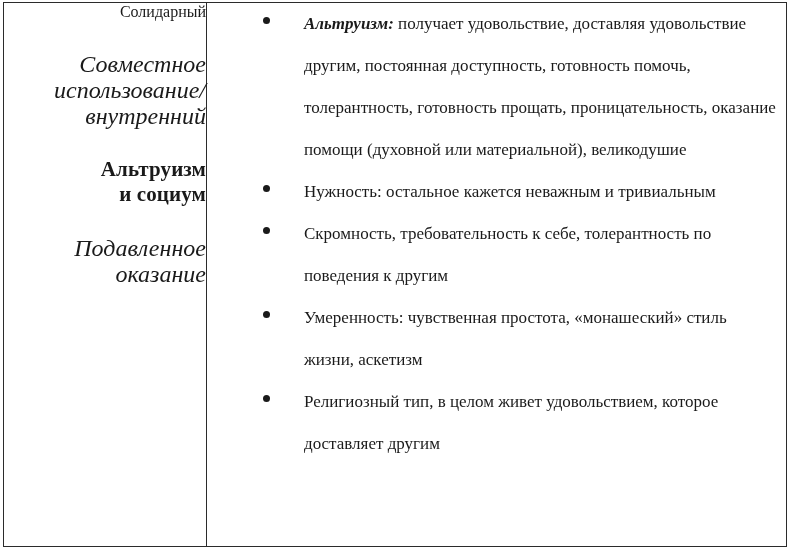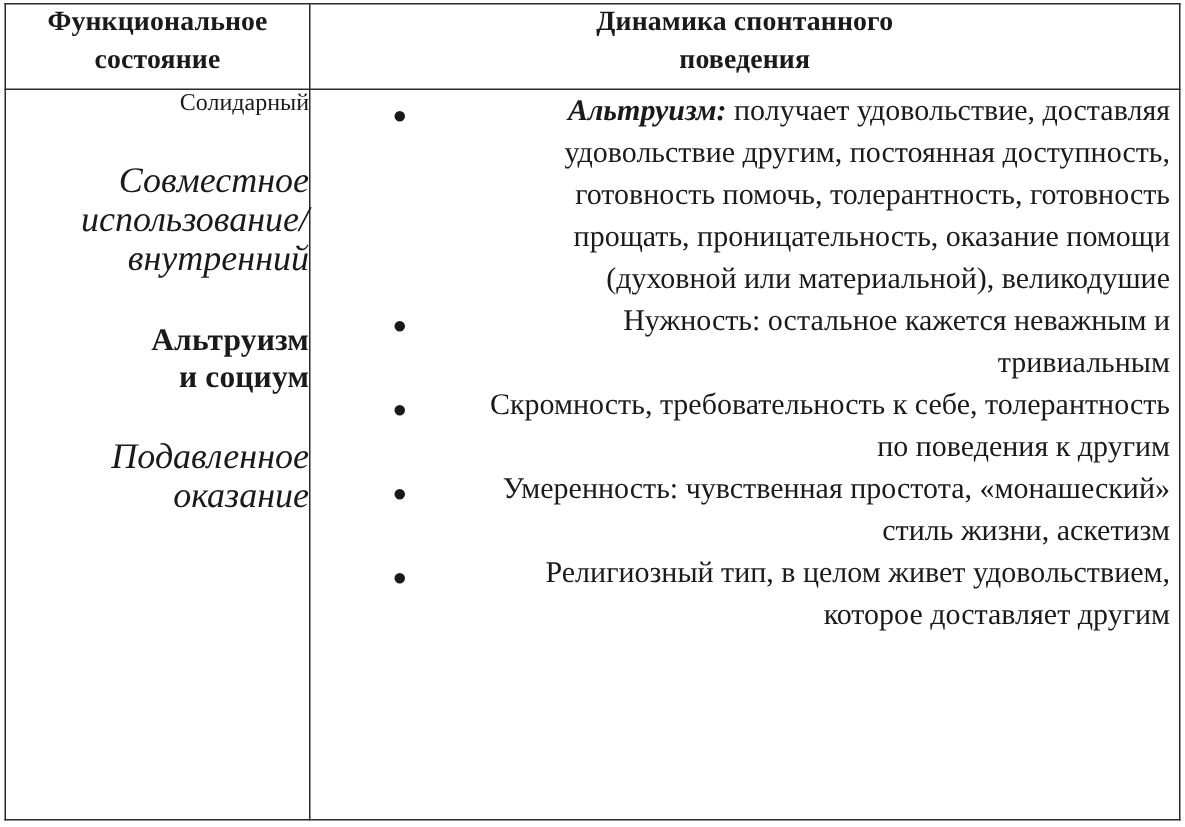--- a/index.html
+++ b/index.html
@@ -77,23 +77,23 @@
   }
   ul.bullets {
     list-style: none;
     margin: 0;
     padding: 0;
   }
   ul.bullets > li {
     position: relative;
     margin: 0 0 0 0;
     padding: 0 6px 0 97px;
-    font-size: 20px;
-    line-height: 28px;
-    text-align: right;
+    font-size: 17px;
+    line-height: 42px;
+    text-align: left;
   }
   ul.bullets > li::before {
     content: "";
     position: absolute;
     left: 56px;
     top: 14px;
     width: 7px;
     height: 7px;
     border-radius: 50%;
     background: #1a1a1a;
@@ -106,30 +106,20 @@
 </head>
 <body>
 
 <div class="page">
   <table class="matrix">
     <colgroup>
       <col class="col-left">
       <col class="col-right">
     </colgroup>
     <tbody>
-      <tr>
-        <td class="hdr">
-          <span class="l1">Функциональное</span>
-          <span class="l2">состояние</span>
-        </td>
-        <td class="hdr">
-          <span class="l1">Динамика спонтанного</span>
-          <span class="l2">поведения</span>
-        </td>
-      </tr>
       <tr>
         <td class="state-cell">
           <div class="state-block">Солидарный</div>
           <div class="gap-lg"></div>
           <div class="state-sub">Совместное</div>
           <div class="state-sub">использование/</div>
           <div class="state-sub">внутренний</div>
           <div class="gap-md"></div>
           <div class="state-name">Альтруизм</div>
           <div class="state-name">и социум</div>

